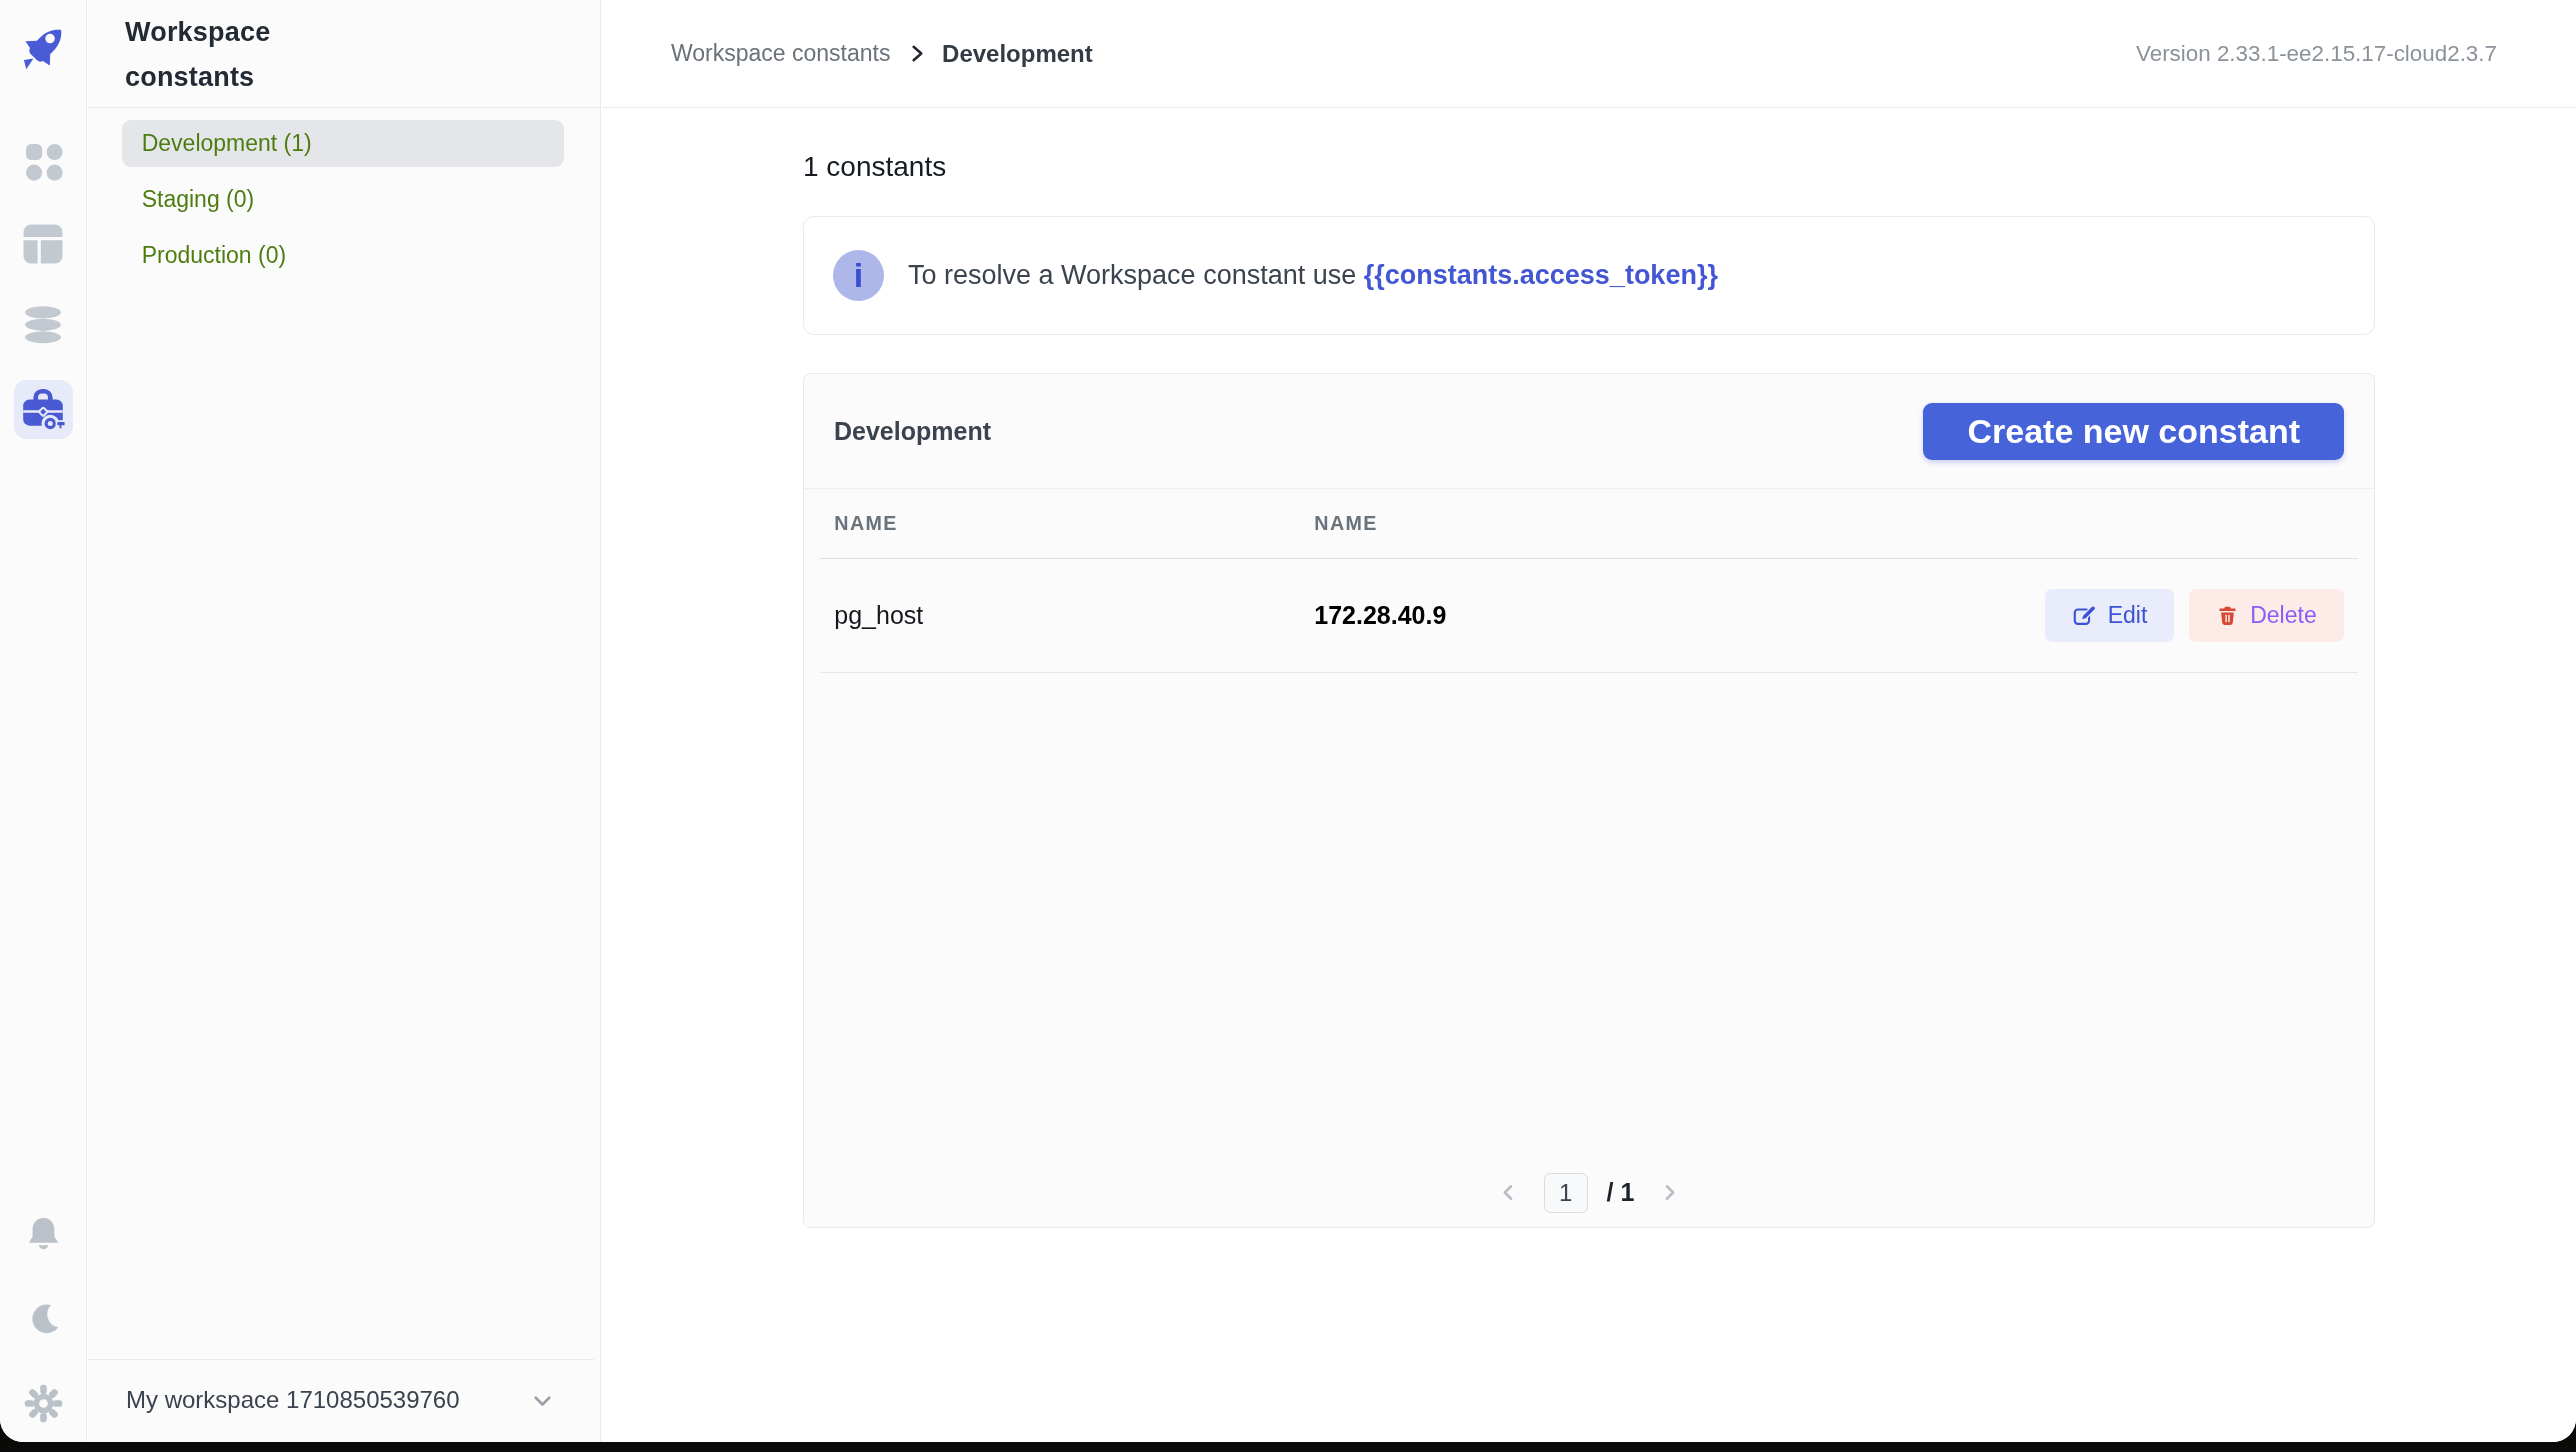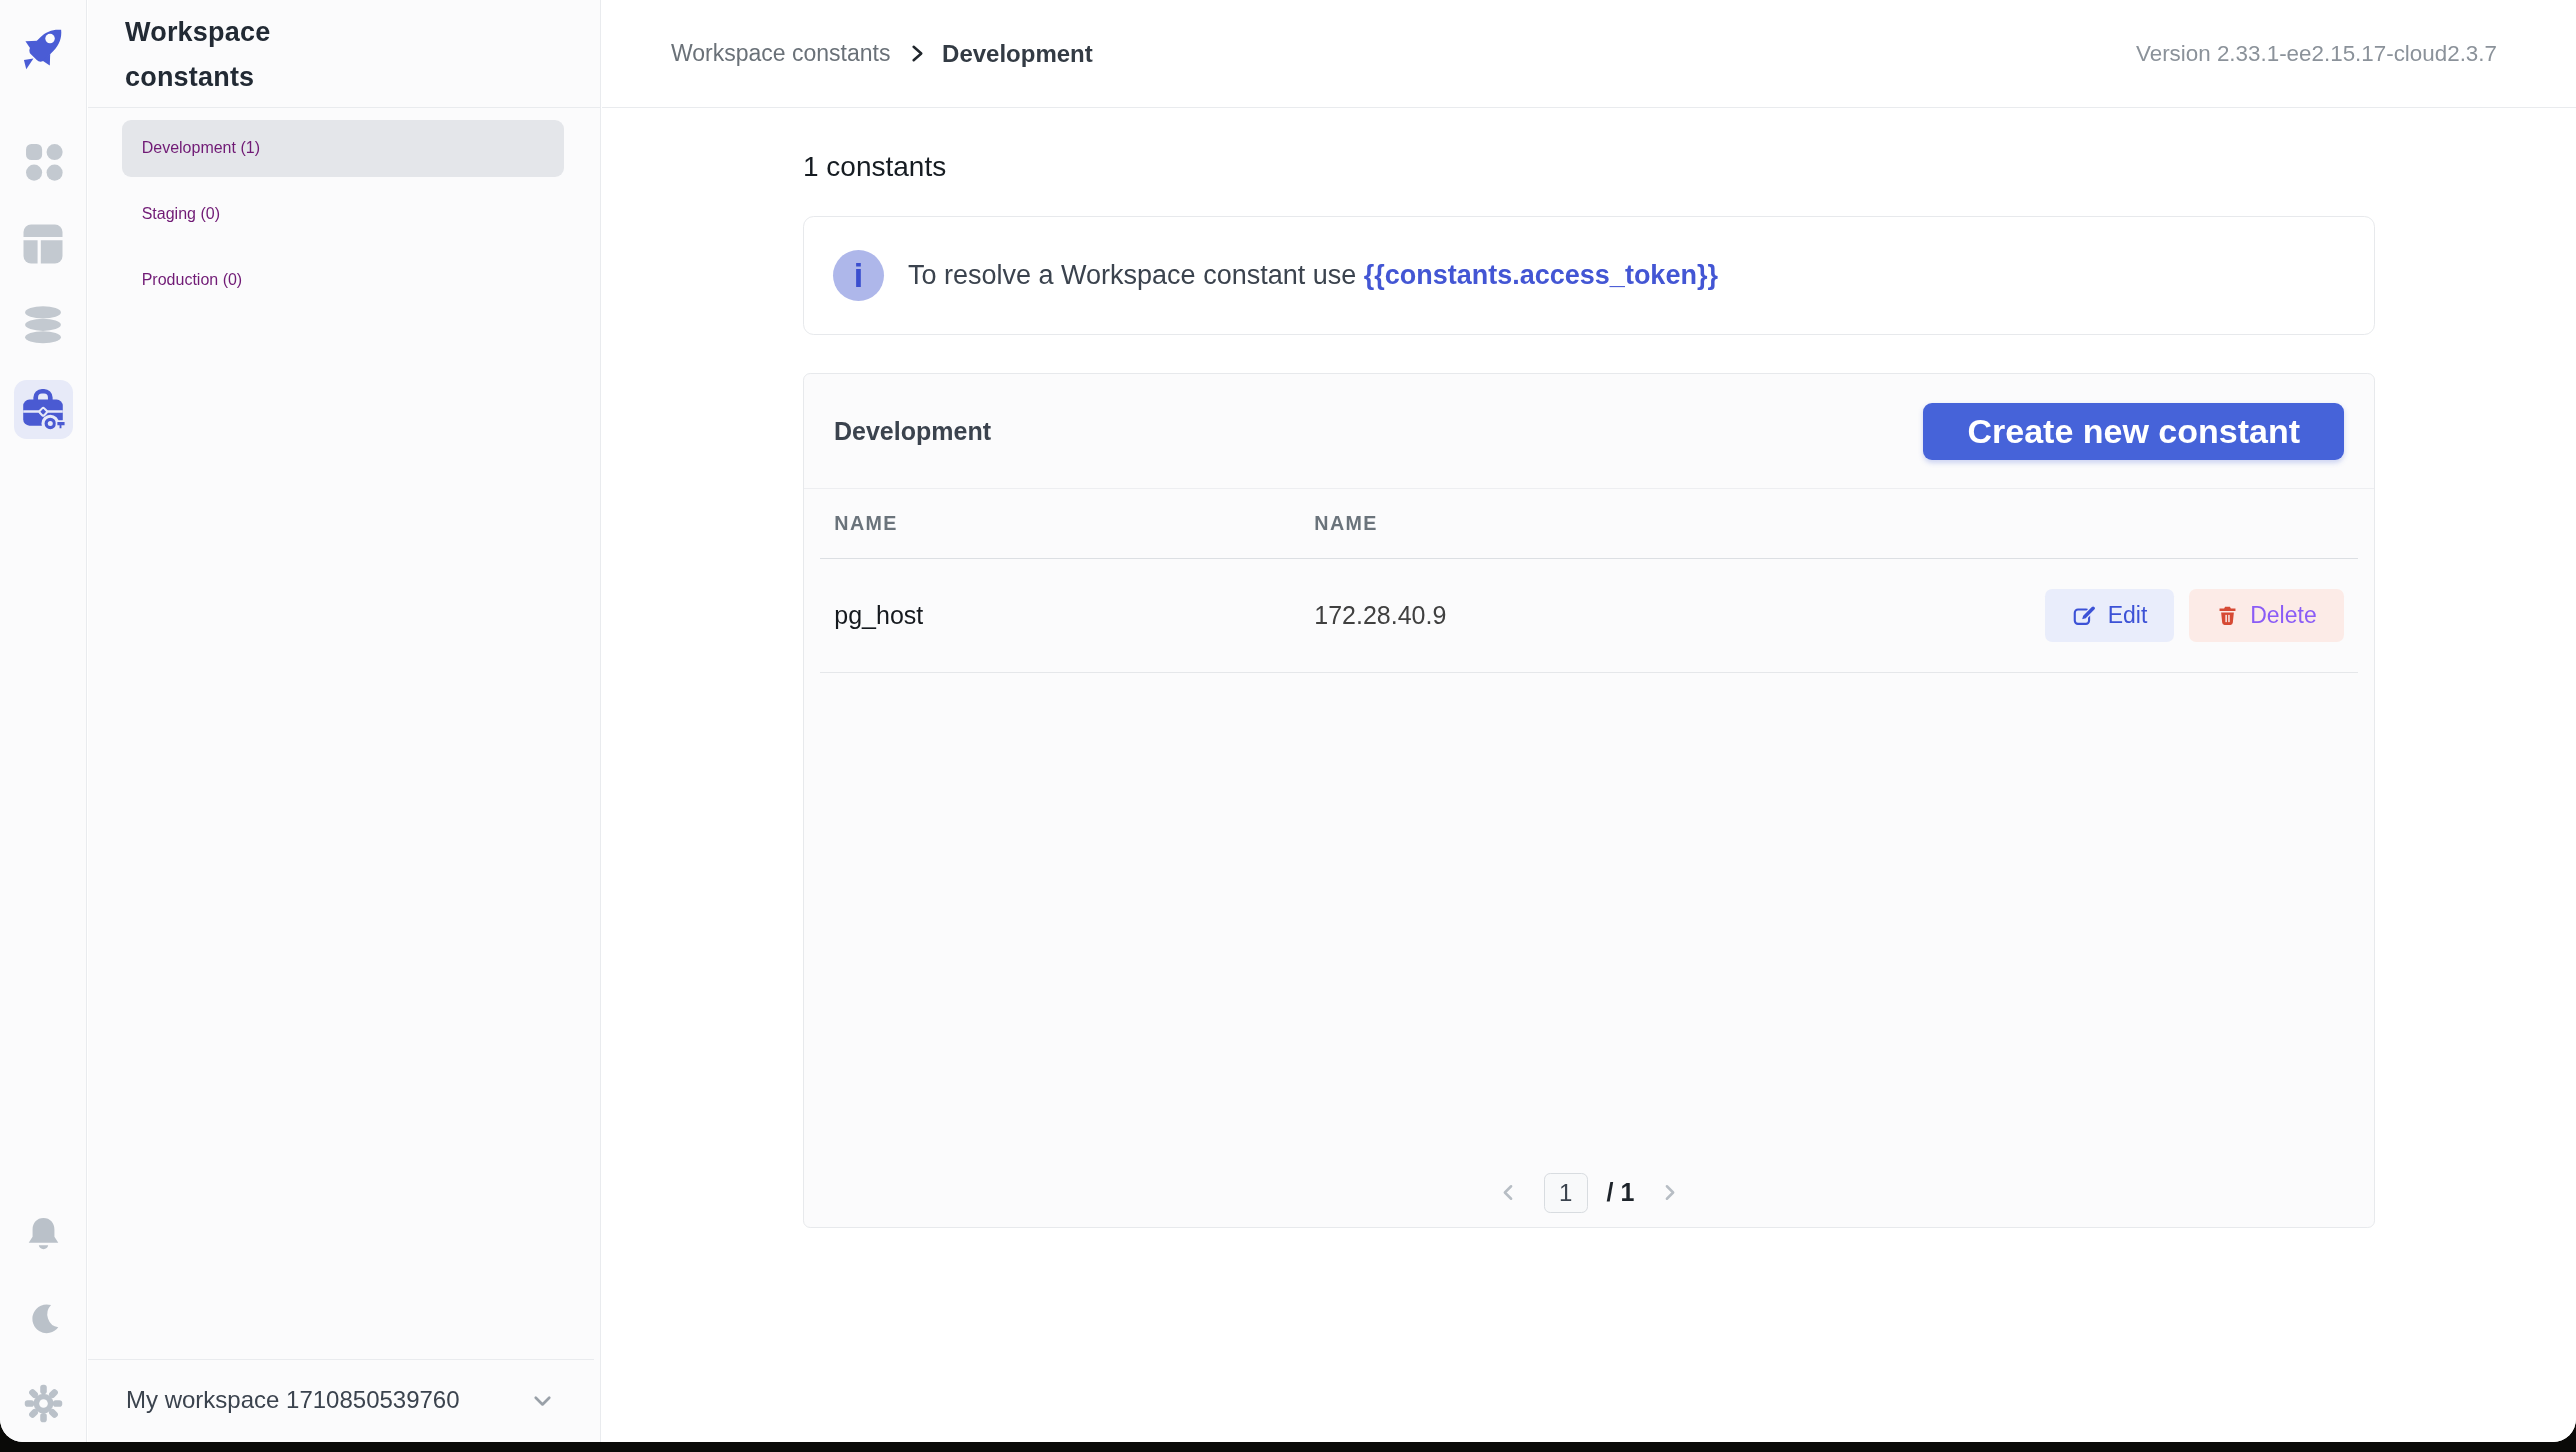--- a/index.html
+++ b/index.html
@@ -43,22 +43,22 @@
   }
   .sidebar-header {
     height:108px; border-bottom:0.9px solid #e9ebee;
     padding:9.8px 0 0 37px;
   }
   .sidebar-title {
     width:206px; font-size:27px; font-weight:700; color:#222a34; line-height:45px; letter-spacing:0.2px;
   }
   .sidebar-list { padding:11.6px 36px 0 34px; }
   .side-item {
-    height:57px; border-radius:9px; display:flex; align-items:center;
-    padding:0 19.7px; font-size:16px; color:#701a75; margin-bottom:9px; cursor:pointer;
+    height:47px; border-radius:9px; display:flex; align-items:center;
+    padding:0 19.7px; font-size:23px; color:#4d7c0f; margin-bottom:9px; cursor:pointer;
   }
   .side-item.active { background:#e4e6ea; }
   .sidebar-footer {
     position:absolute; left:0; right:6px; bottom:1.8px; height:81px;
     border-top:0.9px solid #e9ebee;
     display:flex; align-items:center; padding:0 38px 0 38px; cursor:pointer;
   }
   .sidebar-footer .ws-label { font-size:24px; color:#3b434e; }
   .sidebar-footer .chev { margin-left:auto; display:flex; }
 
@@ -114,21 +114,21 @@
     margin:0 16px; padding:0 14.3px; height:70px;
     display:flex; align-items:center; border-bottom:0.9px solid #dcdfe3;
   }
   .th { font-size:19.7px; font-weight:700; letter-spacing:1.4px; color:#6a737b; }
   .th.name { width:480px; }
   .trow {
     margin:0 16px; padding:0 14.3px; height:114px;
     display:flex; align-items:center; border-bottom:0.9px solid #e5e7ea;
   }
   .td-name { width:480px; font-size:25px; font-weight:500; color:#15191e; }
-  .td-value { font-size:25px; color:#404040; }
+  .td-value { font-size:25px; color:#000000;font-weight:bold; }
   .row-actions { margin-left:auto; display:flex; gap:14.3px; }
   .row-btn {
     height:53px; padding:0 27px; border:none; border-radius:7.2px;
     display:flex; align-items:center; gap:11.6px;
     font-size:23px; font-weight:500; font-family:inherit; cursor:pointer;
   }
   .btn-edit { background:#e9edfb; color:#3c52d6; }
   .btn-del  { background:#fcebe7; color:#8b5cf6; }
 
   .pagination {

